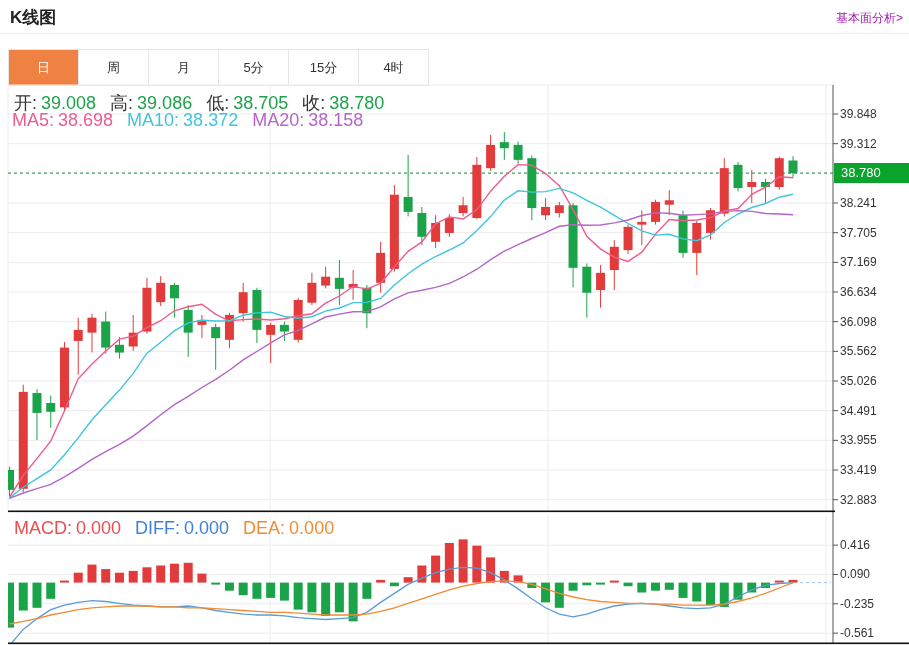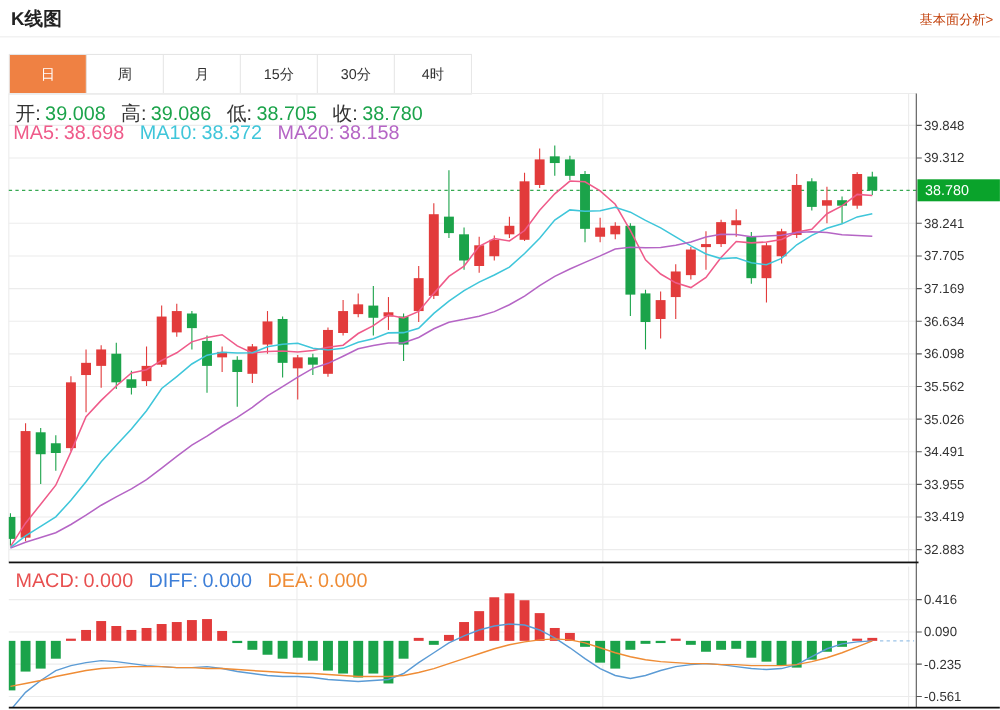--- a/index.html
+++ b/index.html
@@ -1,20 +1,20 @@
 <!DOCTYPE html>
 <html><head>
 <meta charset="utf-8">
 <style>
   html,body{margin:0;padding:0;background:#fff;}
   body{width:909px;height:645px;position:relative;overflow:hidden;
        font-family:"Liberation Sans","DejaVu Sans",sans-serif;color:#333;}
   .header{position:absolute;left:0;top:0;width:909px;height:33px;border-bottom:1px solid #ededed;background:#fff;}
   .page-title{position:absolute;left:10px;top:6px;font-size:17px;font-weight:bold;color:#222;}
-  .fund-link{position:absolute;right:6px;top:10px;font-size:12px;color:#c2410c;text-decoration:none;cursor:pointer;}
+  .fund-link{position:absolute;right:6px;top:10px;font-size:12px;color:#a21caf;text-decoration:none;cursor:pointer;}
   .tabbar{position:absolute;left:8px;top:49px;display:flex;border:1px solid #e5e5e5;background:#fff;}
   .tab{width:69px;height:35px;line-height:35px;text-align:center;font-size:13px;color:#333;
        border-right:1px solid #e5e5e5;cursor:pointer;background:#fff;}
   .tab:last-child{border-right:none;text-align:center;}
   .tab.active{color:#fff;}
   .chart-svg{position:absolute;left:0;top:0;}
   .readout{position:absolute;font-size:18px;white-space:nowrap;z-index:5;}
   .readout span{margin-right:4px;}
   .readout .gap{margin-right:14px;}
   .price-tag{position:absolute;left:834px;width:75px;height:20px;line-height:20px;z-index:6;
@@ -25,22 +25,22 @@
 
 <div class="header">
   <div class="page-title">K线图</div>
   <a class="fund-link">基本面分析&gt;</a>
 </div>
 
 <div class="tabbar" id="tabbar">
     <div class="tab active" style="background: rgb(239, 129, 67);">日</div>
     <div class="tab">周</div>
     <div class="tab">月</div>
+    <div class="tab">5分</div>
     <div class="tab">15分</div>
-    <div class="tab">30分</div>
     <div class="tab">4时</div>
   </div>
 
 <svg id="chart" class="chart-svg" width="909" height="645">
     <defs>
       <clipPath id="mainClip">
         <rect x="8" y="85" width="825" height="426"></rect>
       </clipPath>
       <clipPath id="macdClip">
         <rect x="8" y="515" width="825" height="128"></rect>

